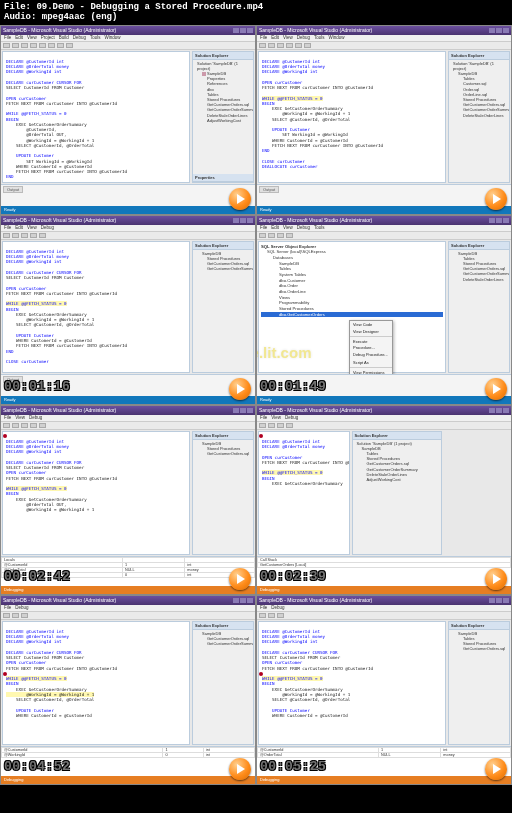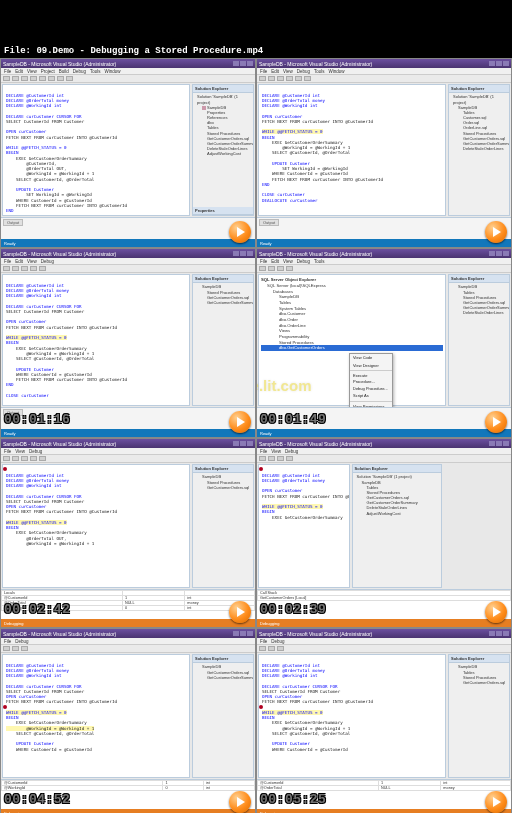--- a/index.html
+++ b/index.html
@@ -12,21 +12,20 @@
     overflow: hidden;
   }
   .header {
     padding: 2px 4px;
     color: #fff;
     font-family: "Courier New", monospace;
     font-size: 9px;
     font-weight: bold;
     line-height: 1.15;
     background: #000;
-    margin-top: 44px;
   }
   .grid {
     display: flex;
     flex-wrap: wrap;
   }
   .thumb {
     width: 256px;
     height: 190px;
     position: relative;
     background: #e8e8e8;
@@ -219,20 +218,21 @@
     overflow: hidden;
   }
   .locals table { width: 100%; border-collapse: collapse; font-size: 3.8px; }
   .locals td { border: 0.5px solid #ddd; padding: 0 2px; }
 </style>
 </head>
 <body>
 
 <div class="header">
   <div>File: 09.Demo - Debugging a Stored Procedure.mp4</div>
+  <div>Audio: mpeg4aac (eng)</div>
 </div>
 
 <div class="grid">
 
   <div class="thumb">
     <div class="titlebar">
       <span>SampleDB - Microsoft Visual Studio (Administrator)</span>
       <div class="wc">
           <span></span>
           <span></span>

